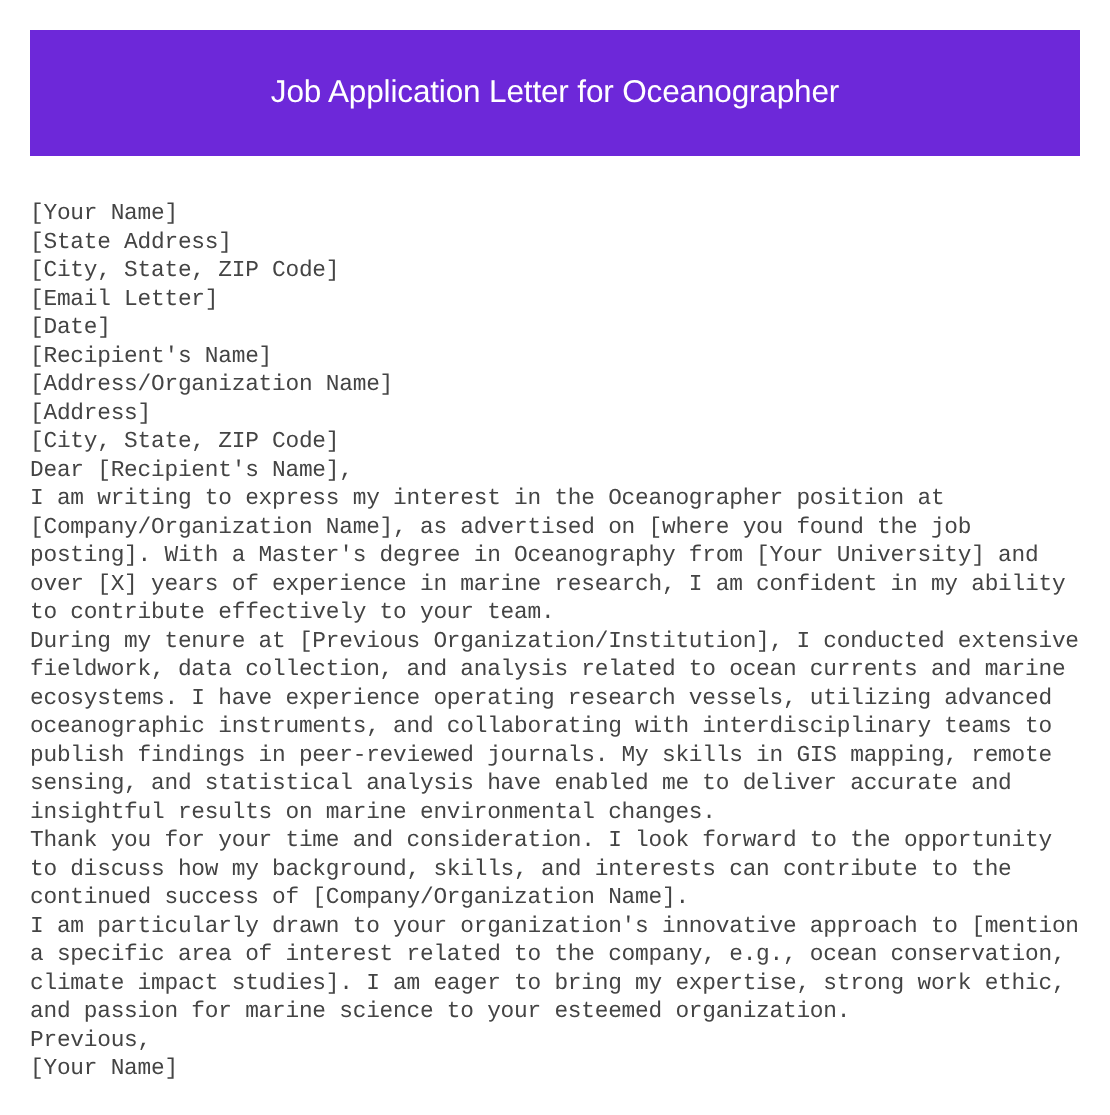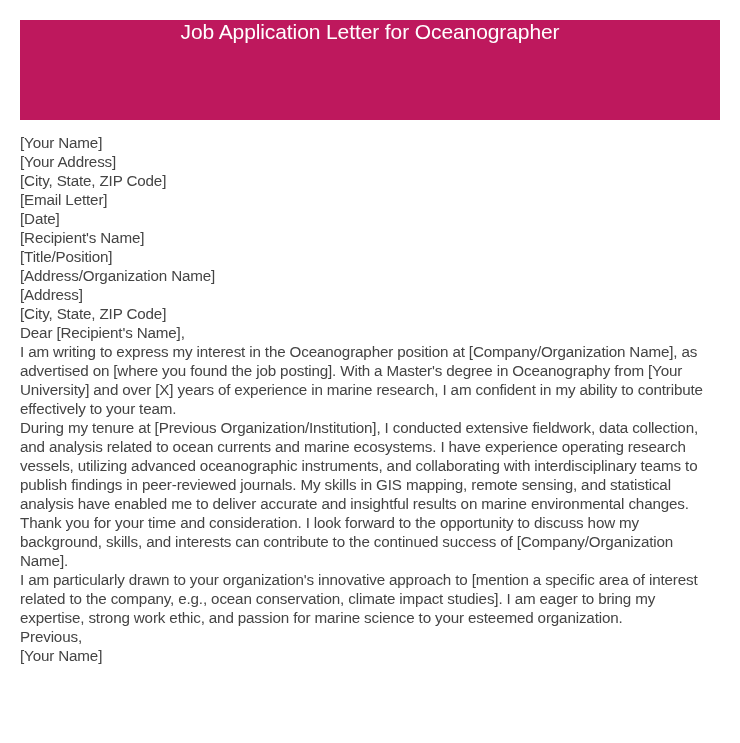--- a/index.html
+++ b/index.html
@@ -12,23 +12,24 @@
       height: 743px;
       position: relative;
       overflow: hidden;
       font-family: "Liberation Sans", sans-serif;
     }
     .header {
       position: absolute;
       left: 20px;
       top: 20px;
       width: 700px;
-      height: 100px;
-      background: #be185d;
+      height: 84px;
+      background: #6d28d9;
       display: flex;
+      align-items: center;
       justify-content: center;
     }
     .header h1 {
       margin: 0;
       color: #ffffff;
       font-weight: normal;
       font-size: 21px;
       letter-spacing: -0.1px;
     }
     .letter {
@@ -36,37 +37,37 @@
       left: 20px;
       top: 133px;
       width: 700px;
       color: #444444;
       font-size: 15.2px;
       line-height: 19px;
       letter-spacing: -0.15px;
     }
     .letter p {
       margin: 0;
+      font-family: Liberation Mono, monospace;
     }
   </style>
 </head>
 <body>
 
 <div class="header">
   <h1>Job Application Letter for Oceanographer</h1>
 </div>
 
 <div class="letter">
   <p>[Your Name]</p>
-  <p>[Your Address]</p>
+  <p>[State Address]</p>
   <p>[City, State, ZIP Code]</p>
   <p>[Email Letter]</p>
   <p>[Date]</p>
   <p>[Recipient's Name]</p>
-  <p>[Title/Position]</p>
   <p>[Address/Organization Name]</p>
   <p>[Address]</p>
   <p>[City, State, ZIP Code]</p>
   <p>Dear [Recipient's Name],</p>
   <p>I am writing to express my interest in the Oceanographer position at [Company/Organization Name], as advertised on [where you found the job posting]. With a Master's degree in Oceanography from [Your University] and over [X] years of experience in marine research, I am confident in my ability to contribute effectively to your team.</p>
   <p>During my tenure at [Previous Organization/Institution], I conducted extensive fieldwork, data collection, and analysis related to ocean currents and marine ecosystems. I have experience operating research vessels, utilizing advanced oceanographic instruments, and collaborating with interdisciplinary teams to publish findings in peer-reviewed journals. My skills in GIS mapping, remote sensing, and statistical analysis have enabled me to deliver accurate and insightful results on marine environmental changes.</p>
   <p>Thank you for your time and consideration. I look forward to the opportunity to discuss how my background, skills, and interests can contribute to the continued success of [Company/Organization Name].</p>
   <p>I am particularly drawn to your organization's innovative approach to [mention a specific area of interest related to the company, e.g., ocean conservation, climate impact studies]. I am eager to bring my expertise, strong work ethic, and passion for marine science to your esteemed organization.</p>
   <p>Previous,</p>
   <p>[Your Name]</p>

